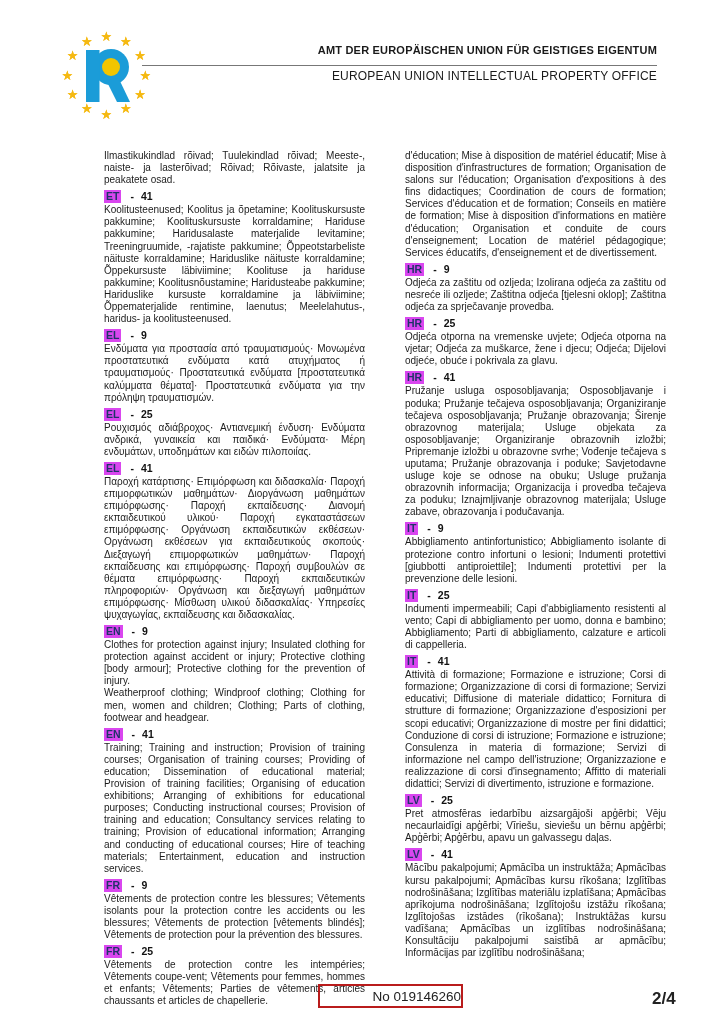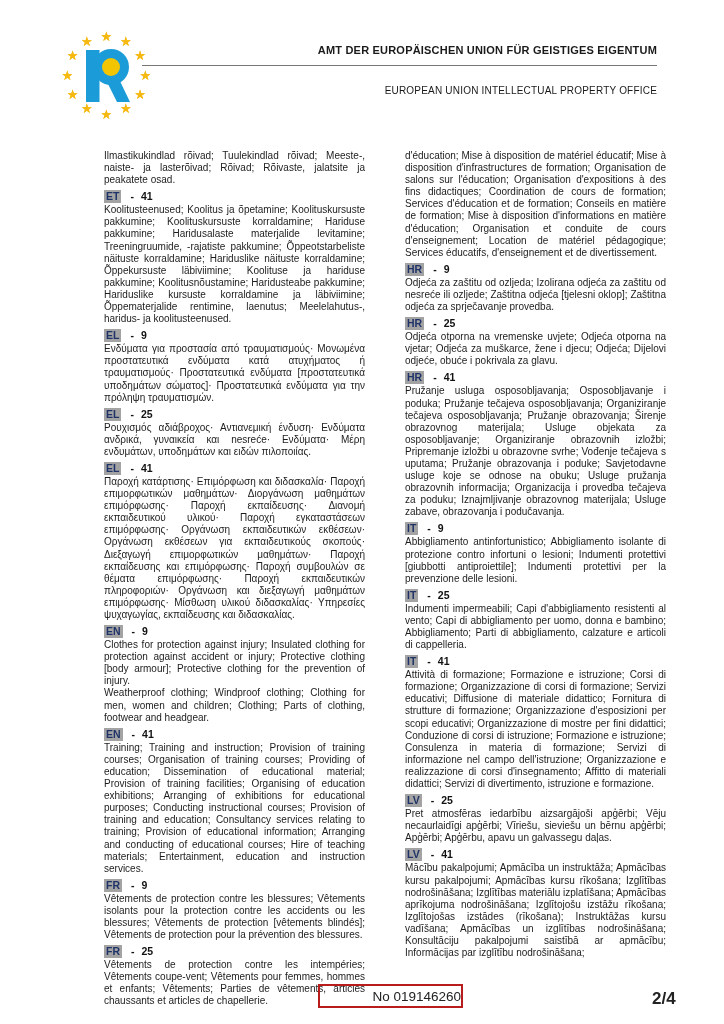--- a/index.html
+++ b/index.html
@@ -12,29 +12,29 @@
 
   
   .logo { position:absolute; left:62px; top:34px; width:90px; height:86px; }
   .star { position:absolute; font-size:13px; line-height:13px; color:#F5B912;
           text-shadow:0 0 0 #F5B912; }
   .logo-r { position:absolute; left:19px; top:13px; }
 
   .titles { position:absolute; left:142px; top:44px; width:515px; text-align:right; }
   .title-de { font-size:11px; letter-spacing:.2px; white-space:nowrap;font-weight:bold; }
   .rule { border:0; border-top:1px solid #777; margin:9px 0 0 0; height:0; }
-  .title-en { font-size:10px; letter-spacing:.2px; margin-top:19px; white-space:nowrap; }
+  .title-en { font-size:12px; letter-spacing:.2px; margin-top:3px; white-space:nowrap; }
 
   
   .columns { position:absolute; left:104px; top:150px; width:572px; display:flex; gap:40px; }
   .col { width:261px; }
 
   .section { }
   .code-row { margin:4px 0 1px 0; font-size:10.5px; font-weight:bold; line-height:13px; }
-  .chip { background:#a3a3a3; color:#1F3368; padding:0 2px; display:inline-block; }
+  .chip { background:#d946ef; color:#1F3368; padding:0 2px; display:inline-block; }
   .sep { margin:0 7px 0 9px; color:#111; }
   .cls { color:#111; }
   .txt { margin:0; font-size:10px; line-height:12.1px; text-align:justify; color:#1c1c1c; }
 
   
   .cert-box { position:absolute; left:318px; top:984px; width:141px; height:20px;
               border:2px solid #b91c1c; display:flex; align-items:center; justify-content:flex-end; }
   .cert-no { font-size:13.5px; color:#222; }
   .page-no { position:absolute; left:652px; top:989px; font-size:17px; font-weight:bold; color:#222; }
 </style>
@@ -83,28 +83,28 @@
     <div class="code-row">
       <span class="chip">ET</span><span class="sep">-</span><span class="cls">41</span>
     </div>
     <p class="txt">Koolitusteenused; Koolitus ja õpetamine; Koolituskursuste pakkumine; Koolituskursuste korraldamine; Hariduse pakkumine; Haridusalaste materjalide levitamine; Treeningruumide, -rajatiste pakkumine; Õppeotstarbeliste näituste korraldamine; Hariduslike näituste korraldamine; Õppekursuste läbiviimine; Koolituse ja hariduse pakkumine; Koolitusnõustamine; Haridusteabe pakkumine; Hariduslike kursuste korraldamine ja läbiviimine; Õppematerjalide rentimine, laenutus; Meelelahutus-, haridus- ja koolitusteenused.</p>
   </div>
 
   <div class="section">
     <div class="code-row">
       <span class="chip">EL</span><span class="sep">-</span><span class="cls">9</span>
     </div>
-    <p class="txt">Ενδύματα για προστασία από τραυματισμούς· Μονωμένα προστατευτικά ενδύματα κατά ατυχήματος ή τραυματισμούς· Προστατευτικά ενδύματα [προστατευτικά υποδημάτων σώματος]· Προστατευτικά ενδύματα για την πρόληψη τραυματισμών.</p>
+    <p class="txt">Ενδύματα για προστασία από τραυματισμούς· Μονωμένα προστατευτικά ενδύματα κατά ατυχήματος ή τραυματισμούς· Προστατευτικά ενδύματα [προστατευτικά καλύμματα θέματα]· Προστατευτικά ενδύματα για την πρόληψη τραυματισμών.</p>
   </div>
 
   <div class="section">
     <div class="code-row">
       <span class="chip">EL</span><span class="sep">-</span><span class="cls">25</span>
     </div>
-    <p class="txt">Ρουχισμός αδιάβροχος· Αντιανεμική ένδυση· Ενδύματα ανδρικά, γυναικεία και nesreće· Ενδύματα· Μέρη ενδυμάτων, υποδημάτων και ειδών πιλοποιίας.</p>
+    <p class="txt">Ρουχισμός αδιάβροχος· Αντιανεμική ένδυση· Ενδύματα ανδρικά, γυναικεία και παιδικά· Ενδύματα· Μέρη ενδυμάτων, υποδημάτων και ειδών πιλοποιίας.</p>
   </div>
 
   <div class="section">
     <div class="code-row">
       <span class="chip">EL</span><span class="sep">-</span><span class="cls">41</span>
     </div>
     <p class="txt">Παροχή κατάρτισης· Επιμόρφωση και διδασκαλία· Παροχή επιμορφωτικών μαθημάτων· Διοργάνωση μαθημάτων επιμόρφωσης· Παροχή εκπαίδευσης· Διανομή εκπαιδευτικού υλικού· Παροχή εγκαταστάσεων επιμόρφωσης· Οργάνωση εκπαιδευτικών εκθέσεων· Οργάνωση εκθέσεων για εκπαιδευτικούς σκοπούς· Διεξαγωγή επιμορφωτικών μαθημάτων· Παροχή εκπαίδευσης και επιμόρφωσης· Παροχή συμβουλών σε θέματα επιμόρφωσης· Παροχή εκπαιδευτικών πληροφοριών· Οργάνωση και διεξαγωγή μαθημάτων επιμόρφωσης· Μίσθωση υλικού διδασκαλίας· Υπηρεσίες ψυχαγωγίας, εκπαίδευσης και διδασκαλίας.</p>
   </div>
 
   <div class="section">

